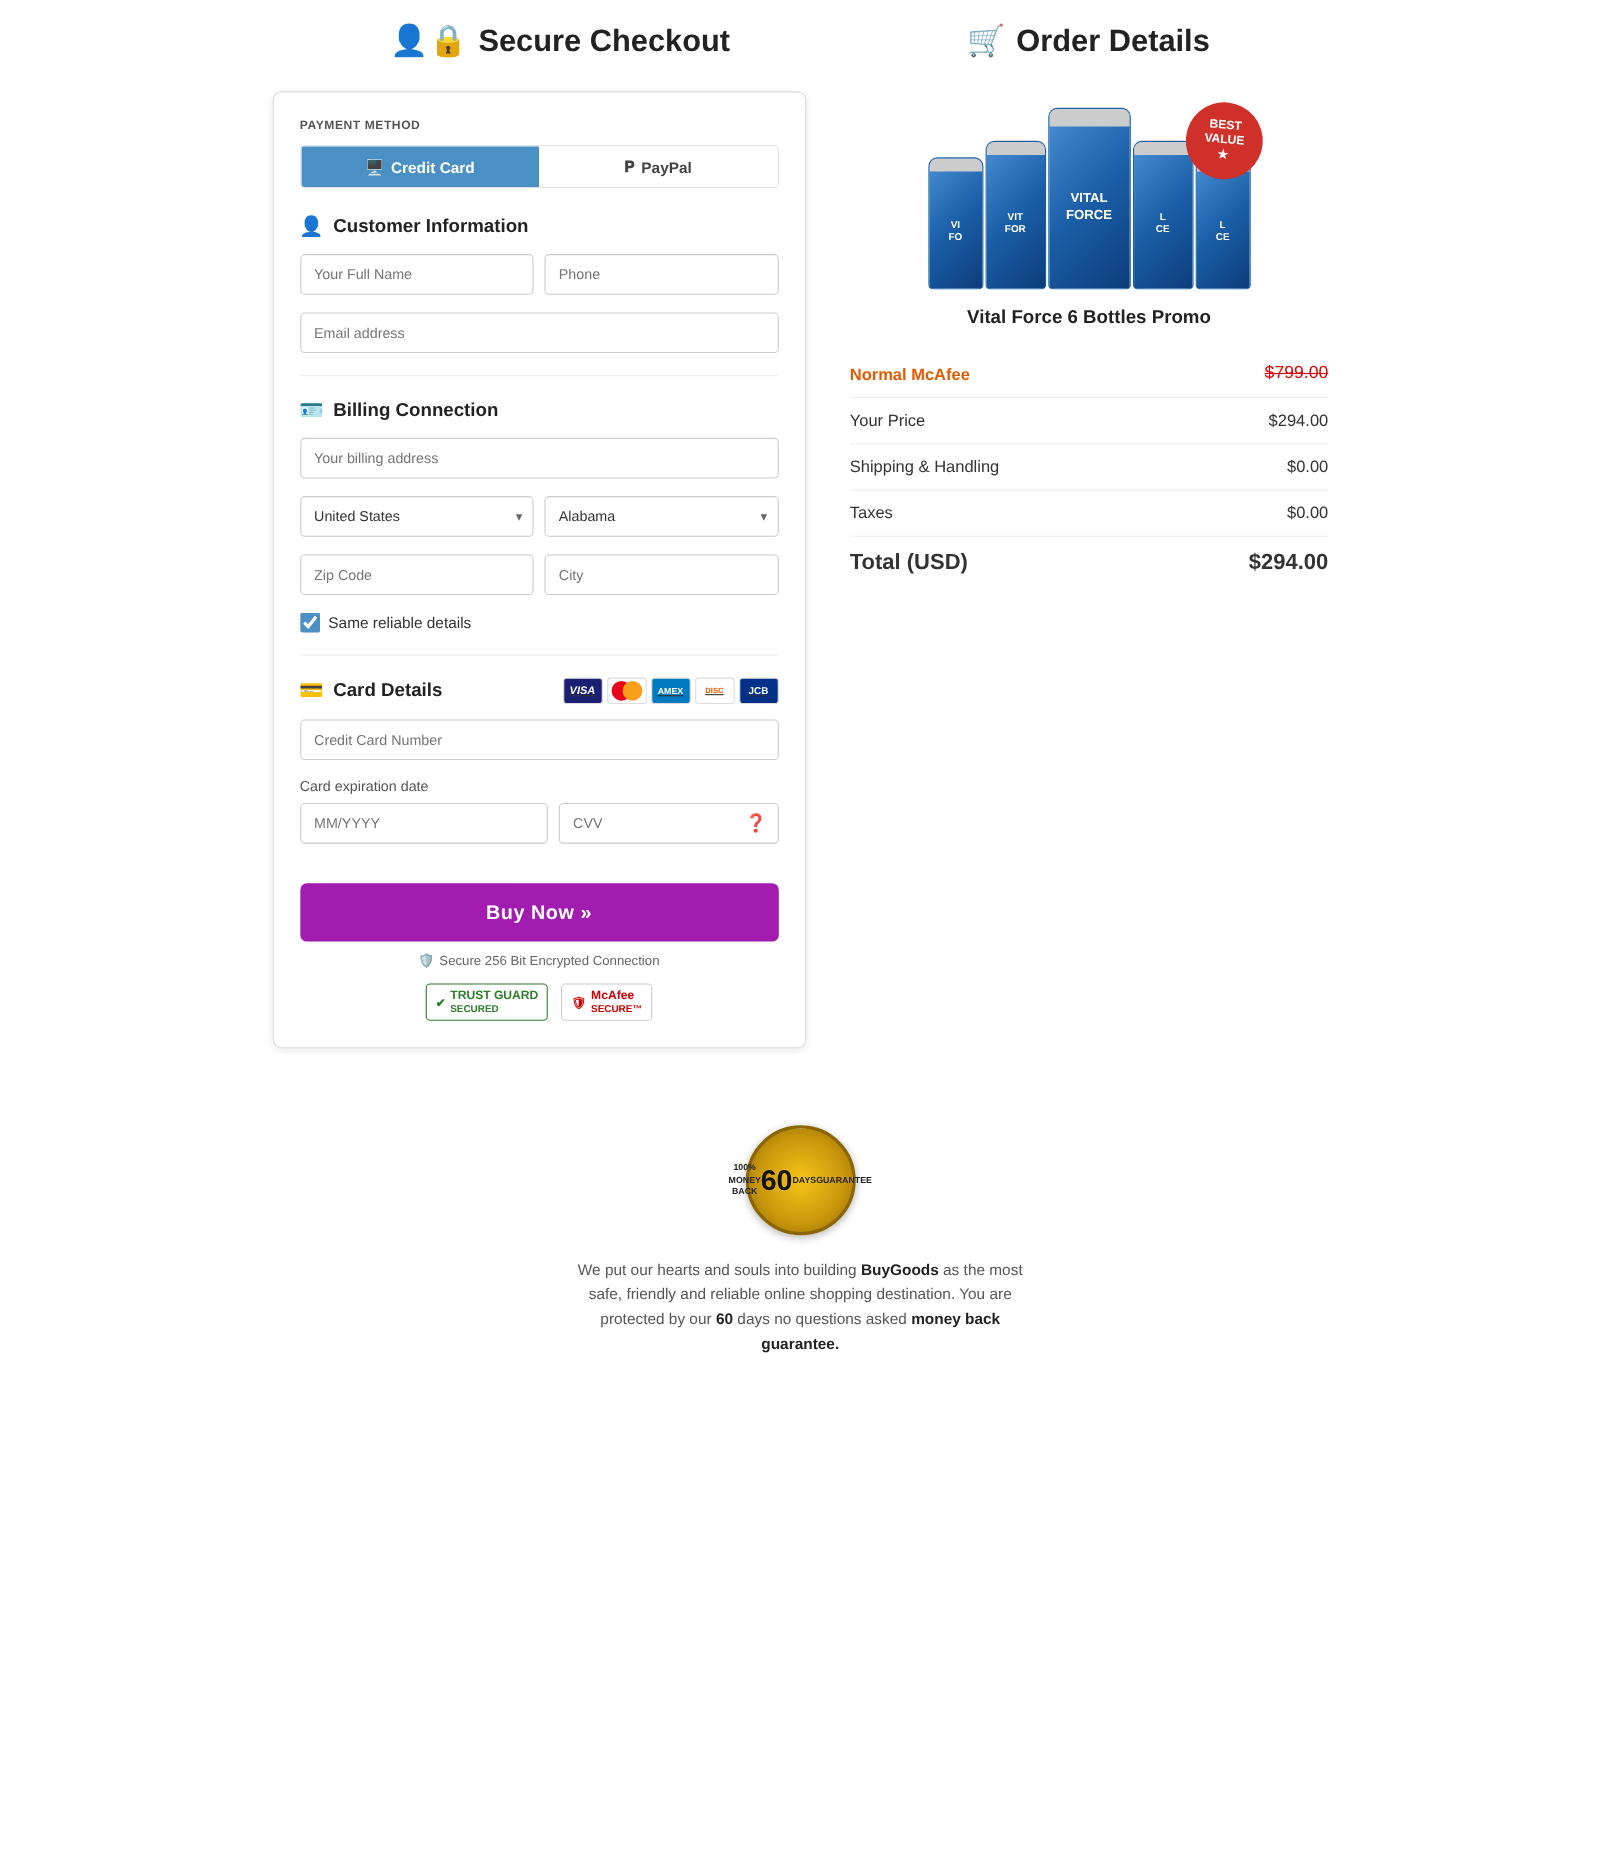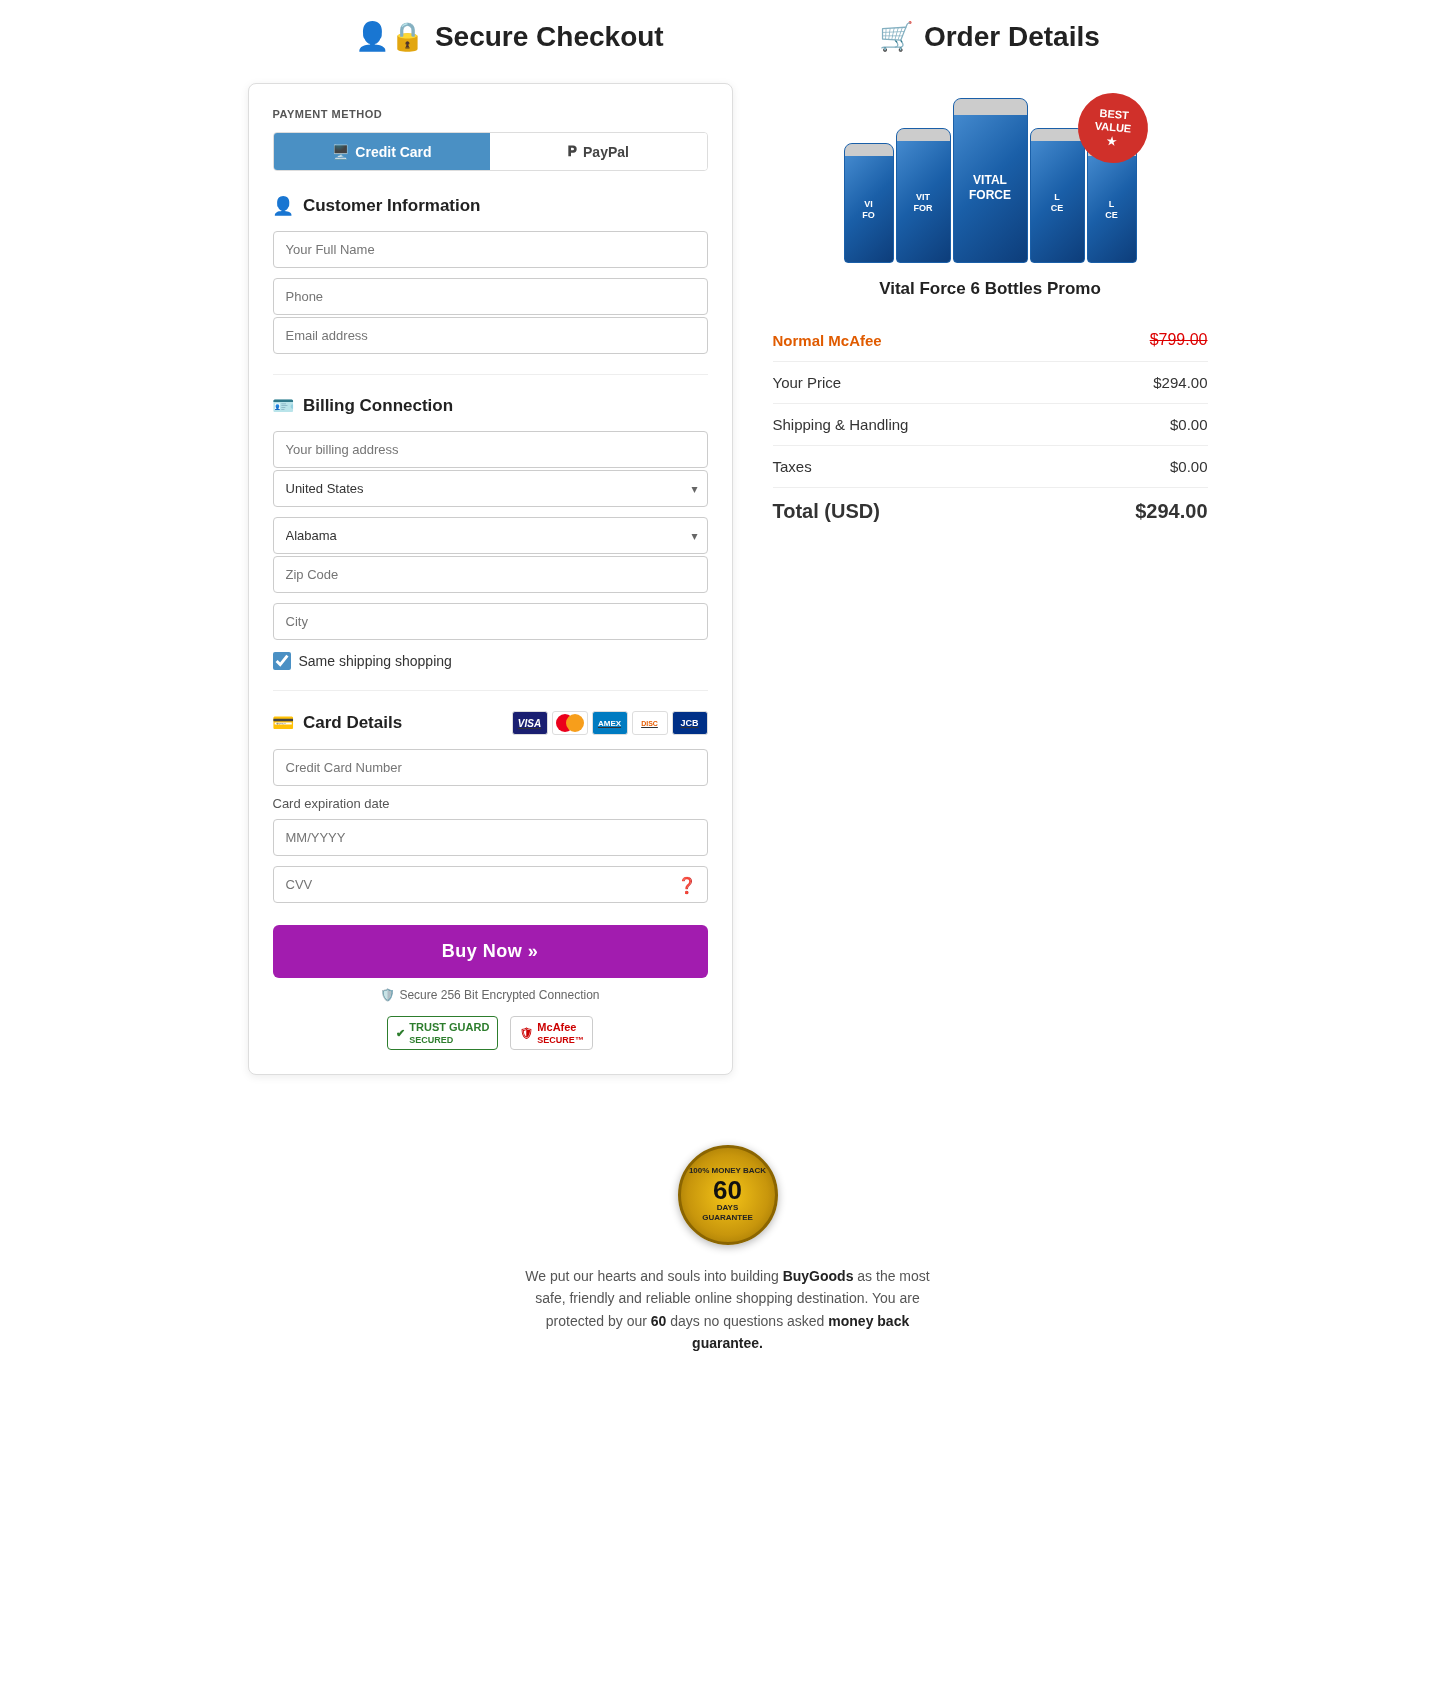--- a/index.html
+++ b/index.html
@@ -97,22 +97,21 @@
       color: #222;
     }
 
     .section-icon {
       font-size: 18px;
     }
 
     .form-row {
       display: flex;
       gap: 10px;
-      margin-bottom: 2px;
-      flex-direction: column;
+      margin-bottom: 16px;
     }
 
     .form-input {
       width: 100%;
       padding: 10px 12px;
       border: 1px solid #ccc;
       border-radius: 4px;
       font-size: 13px;
       color: #999;
       background: #fff;
@@ -403,27 +402,27 @@
       margin: 0 auto 20px;
       position: relative;
     }
 
     .badge-outer {
       width: 100px;
       height: 100px;
       border-radius: 50%;
       background: radial-gradient(circle, #f5c518 0%, #c8960c 60%, #8b6500 100%);
       display: flex;
-      flex-direction: column;
+      flex-direction: row;
       align-items: center;
       justify-content: center;
       color: #222;
       font-size: 9px;
       font-weight: bold;
-      text-align: right;
+      text-align: center;
       line-height: 1.3;
       border: 3px solid #8b6500;
       box-shadow: 0 2px 8px rgba(0,0,0,0.3);
     }
 
     .badge-days {
       font-size: 26px;
       font-weight: 900;
       color: #111;
       line-height: 1;
@@ -528,21 +527,21 @@
         </div>
       </div>
 
       <div class="form-row">
         <input class="form-input" type="text" placeholder="Zip Code" style="">
         <input class="form-input" type="text" placeholder="City" style="">
       </div>
 
       <div class="checkbox-row">
         <input type="checkbox" checked="" class="checkbox-input" style="">
-        <label class="checkbox-label">Same shipping shopping</label>
+        <label class="checkbox-label">Same reliable details</label>
       </div>
 
       <hr class="section-divider">
 
       
       <div class="card-details-header">
         <div class="section-heading" style="margin-bottom:0;">
           <span class="section-icon">💳</span>
           <span>Card Details</span>
         </div>

